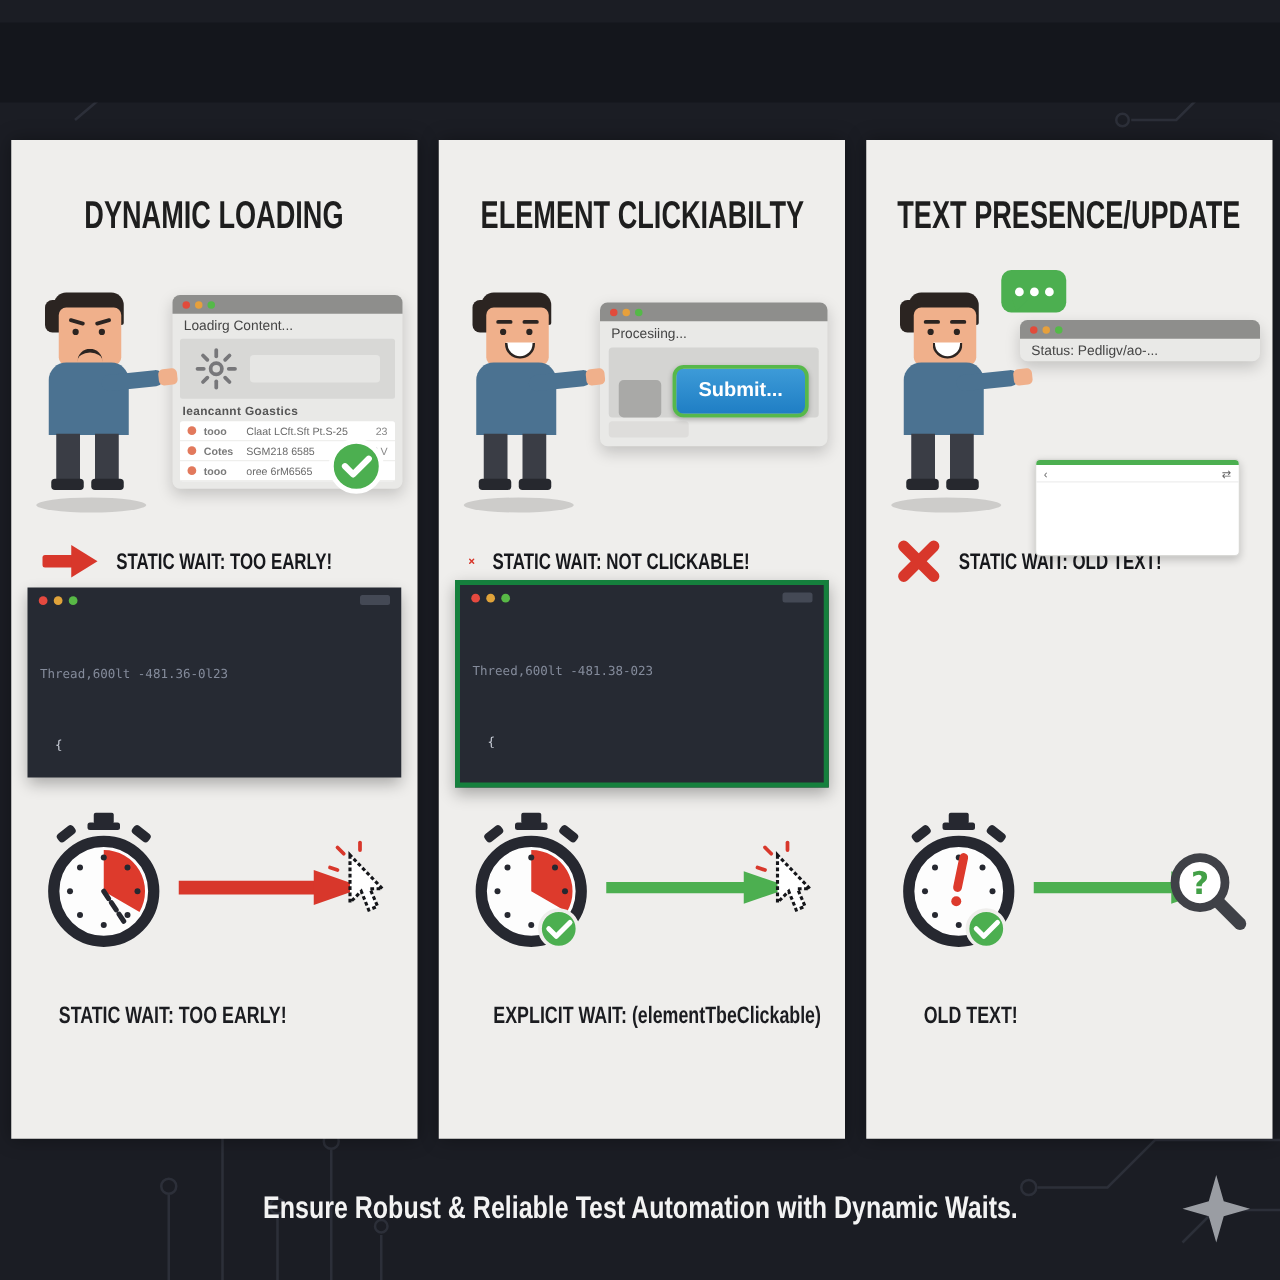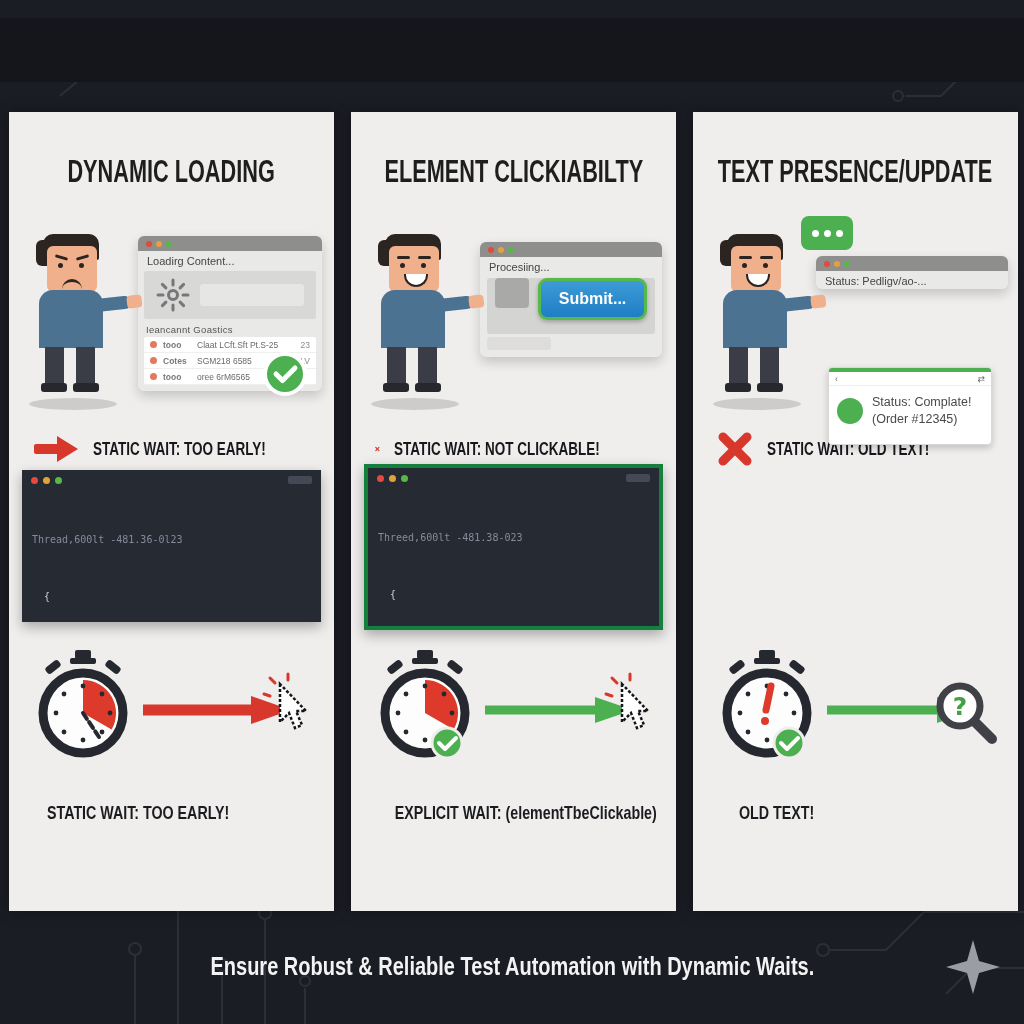--- a/index.html
+++ b/index.html
@@ -42,30 +42,30 @@
   .man .shoe.l{left:18px}.man .shoe.r{left:50px}
   
   .browser{position:absolute;background:#e9e9e7;border-radius:6px;box-shadow:0 5px 12px rgba(0,0,0,.18);z-index:1}
   .tbar{height:15px;background:#8e8e8c;border-radius:6px 6px 0 0;display:flex;align-items:center;gap:4px;padding:0 8px}
   .dot{width:6px;height:6px;border-radius:50%}
   .dot.r{background:#e14b3b}.dot.y{background:#e6a03c}.dot.g{background:#54b948}
   .bstatus{font-size:11px;color:#454545;padding:4px 9px 2px}
   .b1{right:2px;top:20px;width:184px}
   .loadzone{margin:2px 6px 0;background:#d8d8d6;height:48px;display:flex;align-items:center;gap:10px;padding:0 12px;border-radius:2px}
   .skel{flex:1;height:22px;background:#e6e6e4;border-radius:3px}
-  .listhead{font-size:9.5px;color:#555;font-weight:400;margin:5px 8px 2px;letter-spacing:.3px}
+  .listhead{font-size:9.5px;color:#555;font-weight:700;margin:5px 8px 2px;letter-spacing:.3px}
   .lrows{margin:0 6px 6px;background:#fff;border-radius:2px}
   .lrow{display:flex;align-items:center;gap:6px;padding:2.5px 6px;font-size:8.5px;color:#6a6a6a;border-bottom:1px solid #efefed}
   .odot{width:7px;height:7px;border-radius:50%;background:#e2795c;flex:none}
   .rlabel{font-weight:700;color:#7a7a7a;width:28px;flex:none}
   .rtext{flex:1;overflow:hidden;white-space:nowrap}
   .rval{color:#8a8a8a;flex:none}
   .checkbadge{position:absolute;right:14px;bottom:-10px;z-index:4}
   .b2{right:4px;top:26px;width:182px}
-  .gzone{margin:3px 7px;background:#d4d4d2;height:56px;border-radius:3px;display:flex;align-items:flex-start;gap:9px;padding:0 8px}
+  .gzone{margin:3px 7px;background:#d4d4d2;height:56px;border-radius:3px;display:flex;align-items:flex-end;gap:9px;padding:0 8px}
   .handbox{width:34px;height:30px;background:#a9a9a7;border-radius:4px;flex:none}
   .submit{flex:1;height:36px;background:linear-gradient(#3d9bd8,#1f7ec4);border:3px solid #57b84b;border-radius:9px;
           color:#fff;display:flex;align-items:center;justify-content:center;font-size:16px;font-weight:700;
           box-shadow:0 2px 4px rgba(0,0,0,.25)}
   .skel2{margin:0 7px 7px;height:13px;width:64px;background:#dedddb;border-radius:3px}
   .b3{right:0;top:40px;width:192px}
   .bubble{position:absolute;left:98px;top:0;width:52px;height:34px;background:#4caf50;border-radius:8px;
           display:flex;align-items:center;justify-content:center;gap:5px;z-index:2}
   .bubble:after{content:"";position:absolute;left:9px;bottom:-8px;width:0;height:0;
           border:9px solid transparent;border-top-color:#4caf50;border-left-width:3px}
@@ -433,27 +433,20 @@
               <span class="dot g"></span>
           </div>
           <div class="bstatus">Status: Pedligv/ao-...</div>
           <div class="card-wrap">
             <div class="card">
               <div class="greenbar"></div>
               <div class="minibar">
                 <span>‹</span>
                 <span>⇄</span>
               </div>
-              <div class="ccontent">
-                <div class="gcircle"></div>
-                <div class="ctext">
-                  <div>Status: Complate!</div>
-                  <div>(Order #12345)</div>
-                </div>
-              </div>
             </div>
           </div>
         </div>
       </div>
 
       <div class="warnrow">
         <svg width="36" height="36" viewBox="0 0 36 36">
           <g stroke="#d8372b" stroke-width="9" stroke-linecap="round">
             <line x1="6" y1="6" x2="30" y2="30"></line>
               <line x1="30" y1="6" x2="6" y2="30"></line>

